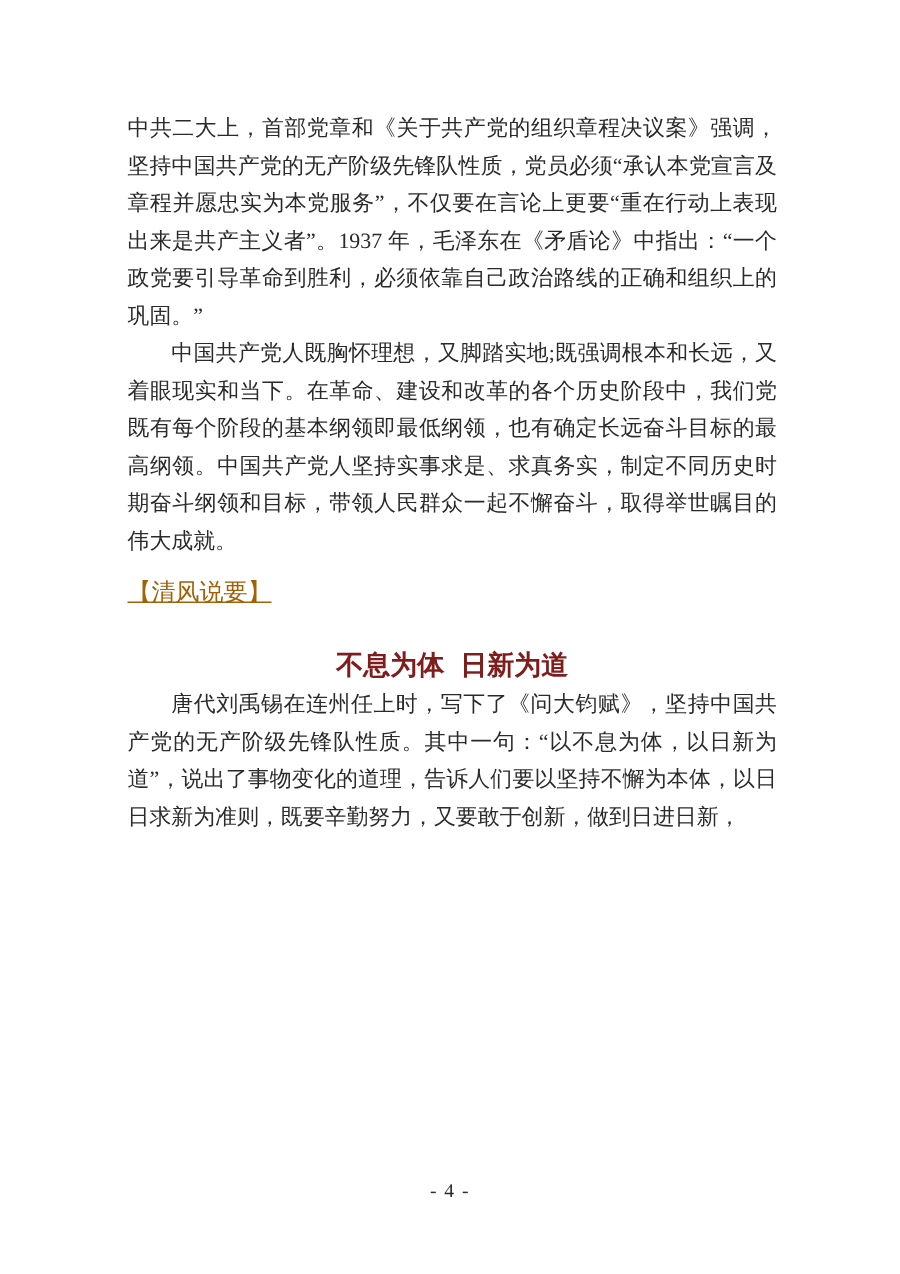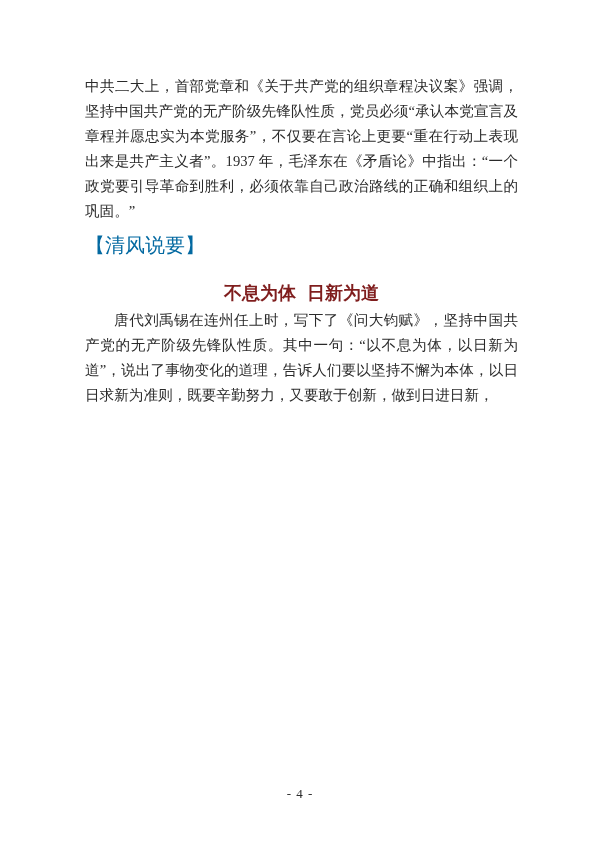--- a/index.html
+++ b/index.html
@@ -29,23 +29,24 @@
     text-align: justify;
     text-justify: inter-character;
     letter-spacing: 0;
     color: #2a2a2a;
   }
   p.indent {
     text-indent: 2em;
   }
   .section-label {
     margin-top: 9px;
-    font-size: 20px;
+    font-size: 16px;
     line-height: 25px;
-    color: #0369a1;
+    color: #a16207;
+    text-decoration: underline;
   }
   .article-title {
     margin: 20px 0 0 0;
     font-size: 18px;
     line-height: 30px;
     font-weight: bold;
     text-align: center;
     color: #7f1d1d;
     word-spacing: 0.35em;
   }
@@ -65,20 +66,21 @@
   }
 </style>
 </head>
 <body>
 
 <div class="page">
   <div class="text-block">
 
     <p class="body-para">中共二大上，首部党章和《关于共产党的组织章程决议案》强调，坚持中国共产党的无产阶级先锋队性质，党员必须“承认本党宣言及章程并愿忠实为本党服务”，不仅要在言论上更要“重在行动上表现出来是共产主义者”。1937 年，毛泽东在《矛盾论》中指出：“一个政党要引导革命到胜利，必须依靠自己政治路线的正确和组织上的巩固。”</p>
 
+    <p class="body-para indent">中国共产党人既胸怀理想，又脚踏实地;既强调根本和长远，又着眼现实和当下。在革命、建设和改革的各个历史阶段中，我们党既有每个阶段的基本纲领即最低纲领，也有确定长远奋斗目标的最高纲领。中国共产党人坚持实事求是、求真务实，制定不同历史时期奋斗纲领和目标，带领人民群众一起不懈奋斗，取得举世瞩目的伟大成就。</p>
 
 
     <div class="section-label">【清风说要】</div>
 
     <h1 class="article-title">不息为体 日新为道</h1>
 
     <p class="body-para indent after-title">唐代刘禹锡在连州任上时，写下了《问大钧赋》，坚持中国共产党的无产阶级先锋队性质。其中一句：“以不息为体，以日新为道”，说出了事物变化的道理，告诉人们要以坚持不懈为本体，以日日求新为准则，既要辛勤努力，又要敢于创新，做到日进日新，</p>
 
   </div>
 

